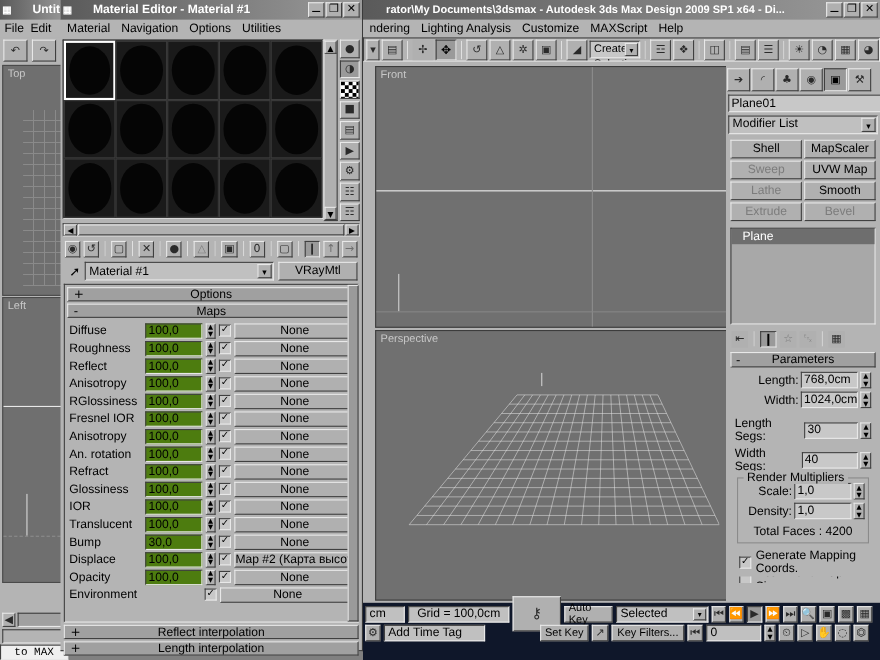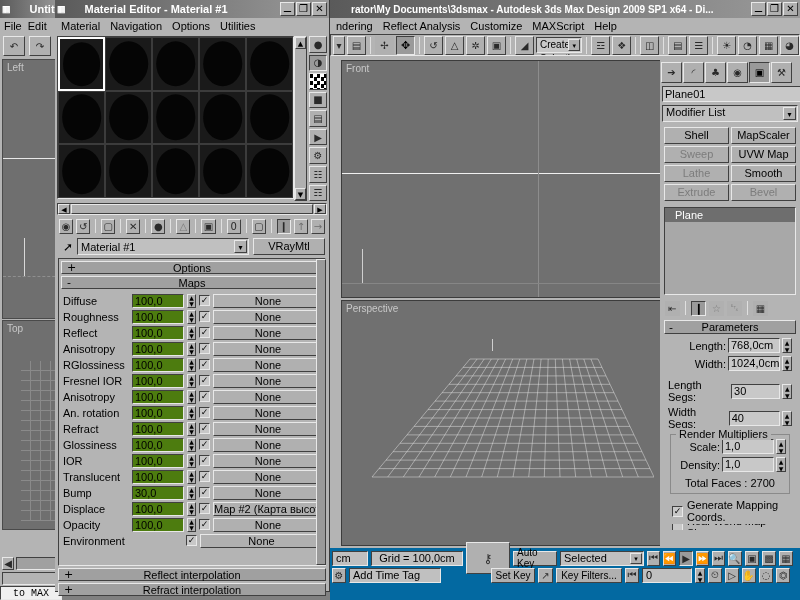--- a/index.html
+++ b/index.html
@@ -109,21 +109,21 @@
   .spin { width:10px; height:15px; background:#b0b0b0; font-size:6px; text-align:center;
           line-height:7px; font-family:"DejaVu Sans",sans-serif; }
   .grp { border:1px solid #8a8a8a; margin:4px 2px; padding:4px 3px 3px 3px; position:relative; }
   .grp > .gl { position:absolute; top:-7px; left:5px; background:#b4b4b4; padding:0 3px;
                font-size:11px; }
   .ckrow { display:flex; align-items:center; gap:4px; font-size:11px; padding:1px 4px; }
   .ck { width:11px; height:11px; background:#c8c8c8; font-size:9px; line-height:9px;
         text-align:center; font-family:"DejaVu Sans",sans-serif; flex:none; }
 
   
-  #max-status { position:absolute; bottom:0; left:0; width:470px; height:52px; background:#0369a1; }
+  #max-status { position:absolute; bottom:0; left:0; width:470px; height:52px; background:#0f172a; }
   .statrow { display:flex; align-items:center; gap:3px; padding:1px 2px; height:17px; }
   .statfield { background:#c0c0c0; height:15px; font-size:11px; line-height:13px;
                padding:0 3px; display:flex; align-items:center; }
   .sbtn { background:#b0b0b0; height:15px; font-size:10px; padding:0 3px; display:flex;
           align-items:center; justify-content:center; }
 
   
   #matedit { position:absolute; left:55px; top:0; width:275px; height:592px;
              background:#b4b4b4; border-right:1px solid #3a3a3a;
              border-bottom:1px solid #3a3a3a; }
@@ -180,31 +180,31 @@
       <span class="tb-text">Untitle</span>
     </div>
     <div class="menubar">
       <span>File</span>
       <span>Edit</span>
     </div>
     <div id="bg-undo">
       <div class="tbtn raised" style="width:22px;height:20px;">↶</div>
       <div class="tbtn raised" style="width:22px;height:20px;">↷</div>
     </div>
+    <div id="bg-vp-top">
+      <span class="vp-label">Top</span>
+      <div style="position:absolute;left:18px;top:40px;width:44px;height:160px;
+                  background:repeating-linear-gradient(to right,transparent 0 9px,#8a8a8a 9px 10px),
+                             repeating-linear-gradient(to bottom,transparent 0 9px,#8a8a8a 9px 10px);"></div>
+    </div>
     <div id="bg-vp-left">
       <span class="vp-label">Left</span>
       <div style="position:absolute;left:0;top:98px;width:62px;height:1px;background:#e8e8e8;"></div>
       <div style="position:absolute;left:21px;top:178px;width:1px;height:38px;background:#d8d8d8;"></div>
       <div style="position:absolute;left:0;top:216px;width:62px;border-top:1px dashed #8f8f8f;"></div>
-    </div>
-    <div id="bg-vp-top">
-      <span class="vp-label">Top</span>
-      <div style="position:absolute;left:18px;top:40px;width:44px;height:160px;
-                  background:repeating-linear-gradient(to right,transparent 0 9px,#8a8a8a 9px 10px),
-                             repeating-linear-gradient(to bottom,transparent 0 9px,#8a8a8a 9px 10px);"></div>
     </div>
     <div id="bg-bottom">
       <div style="display:flex;align-items:center;gap:2px;padding:1px 2px;">
         <div class="tbtn raised" style="width:12px;height:13px;">◀</div>
         <div class="sunken" style="flex:1;height:13px;background:#a0a0a0;"></div>
       </div>
       <div class="sunken" style="height:13px;background:#b4b4b4;margin:1px 2px;"></div>
       <div id="bg-maxtext" class="sunken">to MAX</div>
     </div>
   </div>
@@ -212,21 +212,21 @@
   <div id="maxwin">
     <div class="titlebar">
       <span class="tb-text" style="font-size:10px;">rator\My Documents\3dsmax        - Autodesk 3ds Max Design 2009 SP1  x64         - Di...</span>
       <div class="winbtn">⚊</div>
       <div class="winbtn">❐</div>
       <div class="winbtn">✕</div>
     </div>
 
     <div class="menubar">
       <span>ndering</span>
-      <span>Reflect Analysis</span>
+      <span>Lighting Analysis</span>
       <span>Customize</span>
       <span>MAXScript</span>
       <span>Help</span>
     </div>
 
     <div id="max-toolbar" class="sunken">
       <div class="tb-icon tbtn raised" style="width:12px;">▾</div>
       <div class="tb-icon tbtn raised">▤</div>
       <div class="sep"></div>
       <div class="tb-icon tbtn">✢</div>
@@ -402,21 +402,21 @@
               <div class="prow">
                 <label>Scale:</label>
                 <div class="pfield sunken">1,0</div>
                 <div class="spin raised">▲<br>▼</div>
               </div>
               <div class="prow">
                 <label>Density:</label>
                 <div class="pfield sunken">1,0</div>
                 <div class="spin raised">▲<br>▼</div>
               </div>
-              <div style="text-align:center;font-size:11px;padding:2px 0 1px 0;">Total Faces : 2700</div>
+              <div style="text-align:center;font-size:11px;padding:2px 0 1px 0;">Total Faces : 4200</div>
             </div>
 
             <div class="ckrow">
               <div class="ck sunken">✓</div>
               <span>Generate Mapping Coords.</span>
             </div>
             <div class="ckrow" style="overflow:hidden;height:6px;">
               <div class="ck sunken"></div>
               <span>Real-World Map Size</span>
             </div>
@@ -717,18 +717,18 @@
       <div id="me-vscroll" class="raised"></div>
     </div>
 
     <div style="margin:2px 3px 0 3px;">
       <div class="me-rh raised">
         <span class="pm">+</span>
         <span>Reflect interpolation</span>
       </div>
       <div class="me-rh raised">
         <span class="pm">+</span>
-        <span>Refract interpolation</span>
+        <span>Length interpolation</span>
       </div>
     </div>
   </div>
 
 </div>
 
 </body></html>

